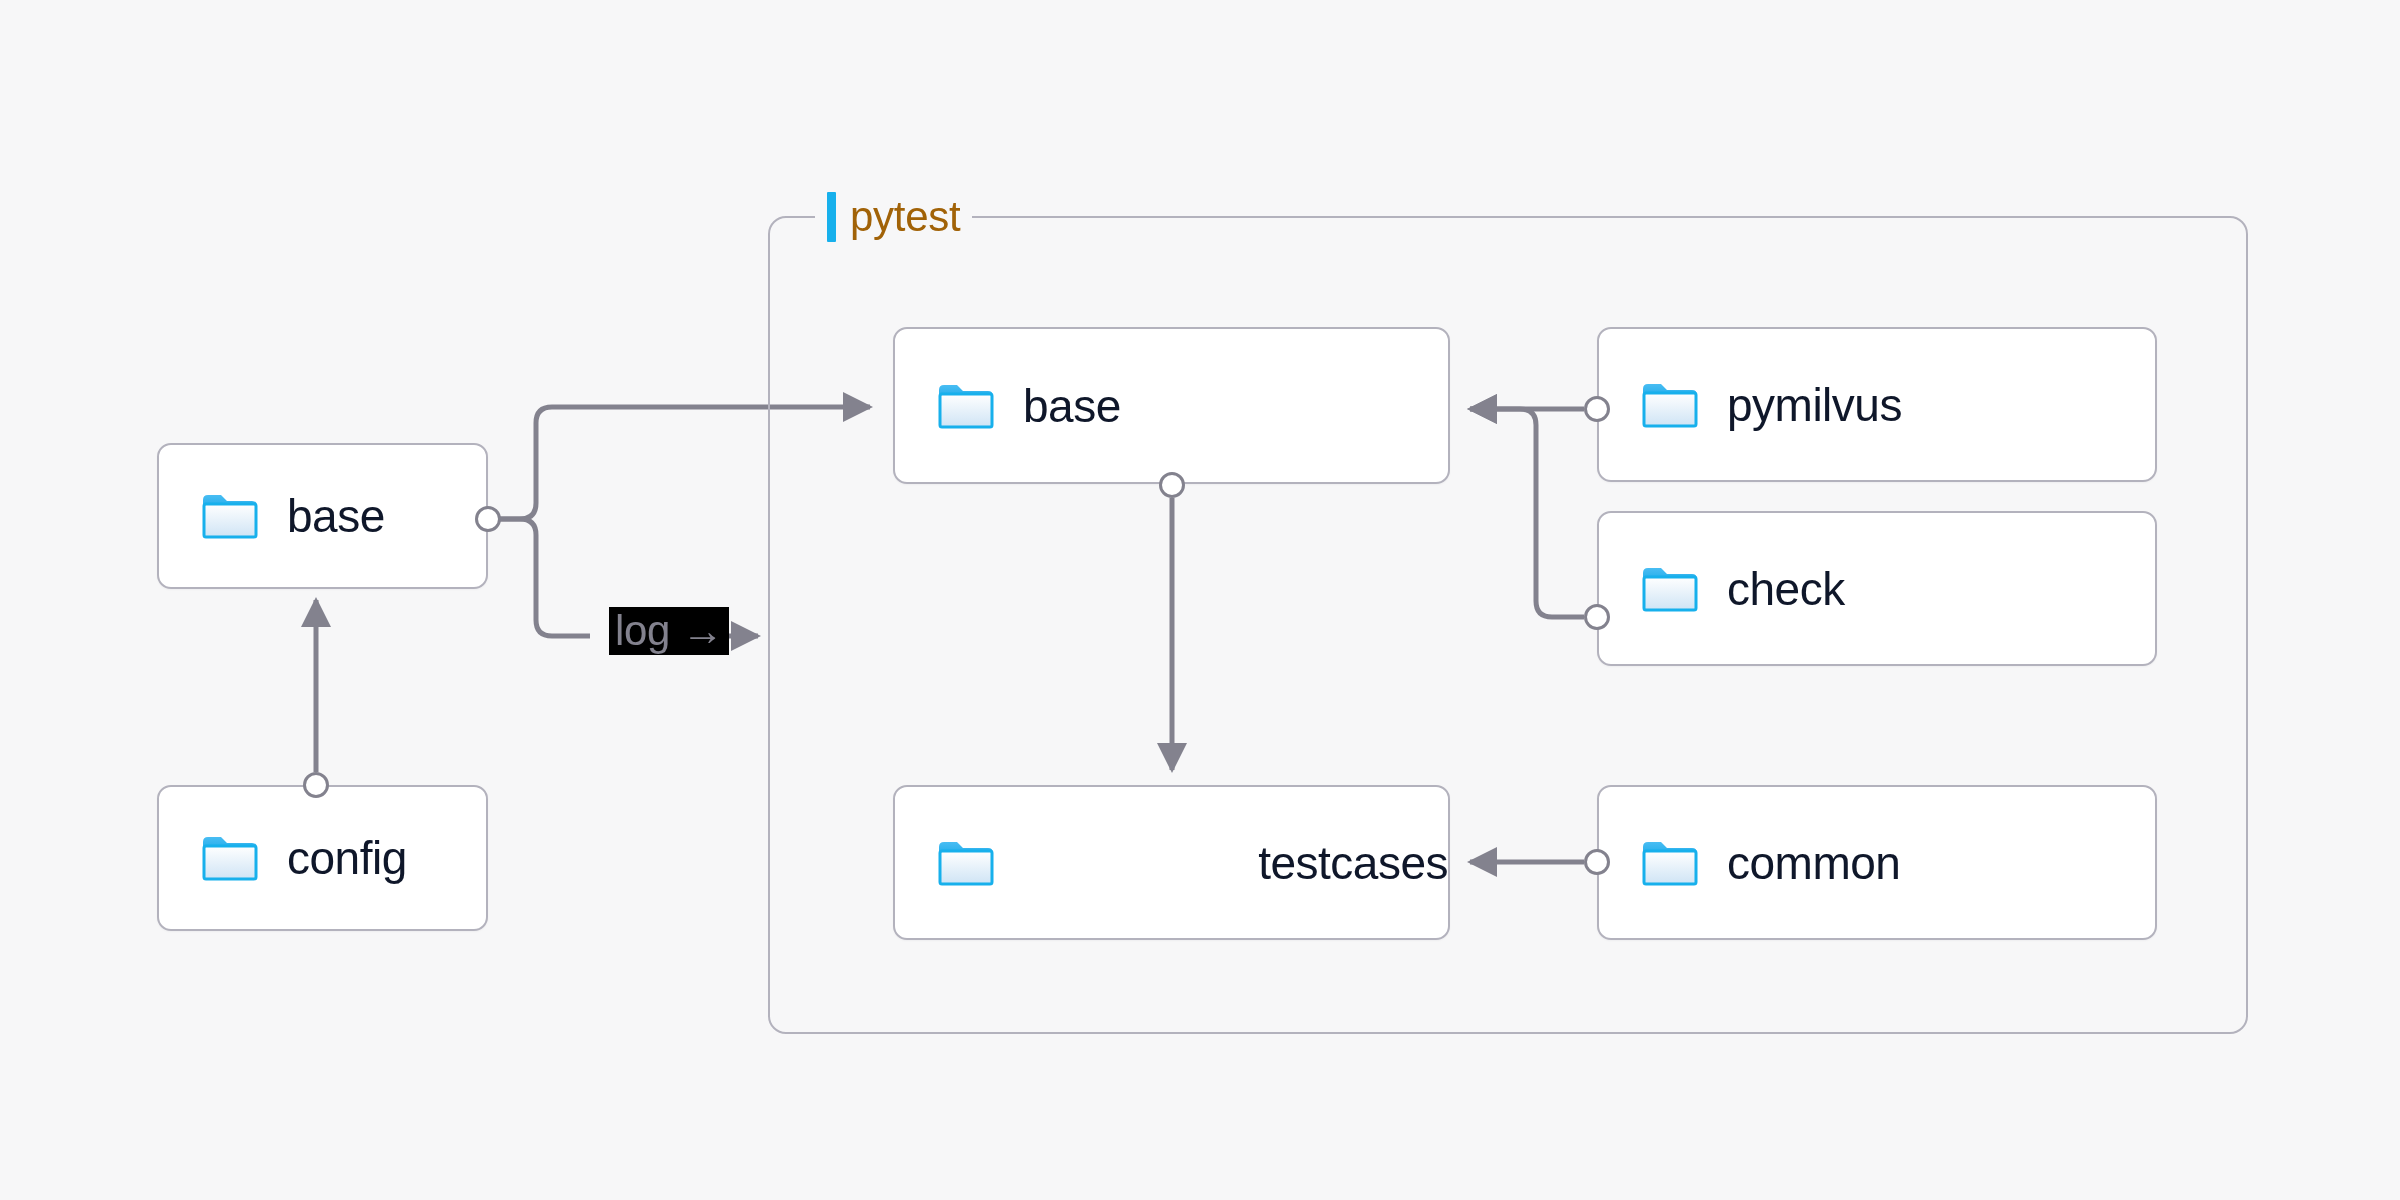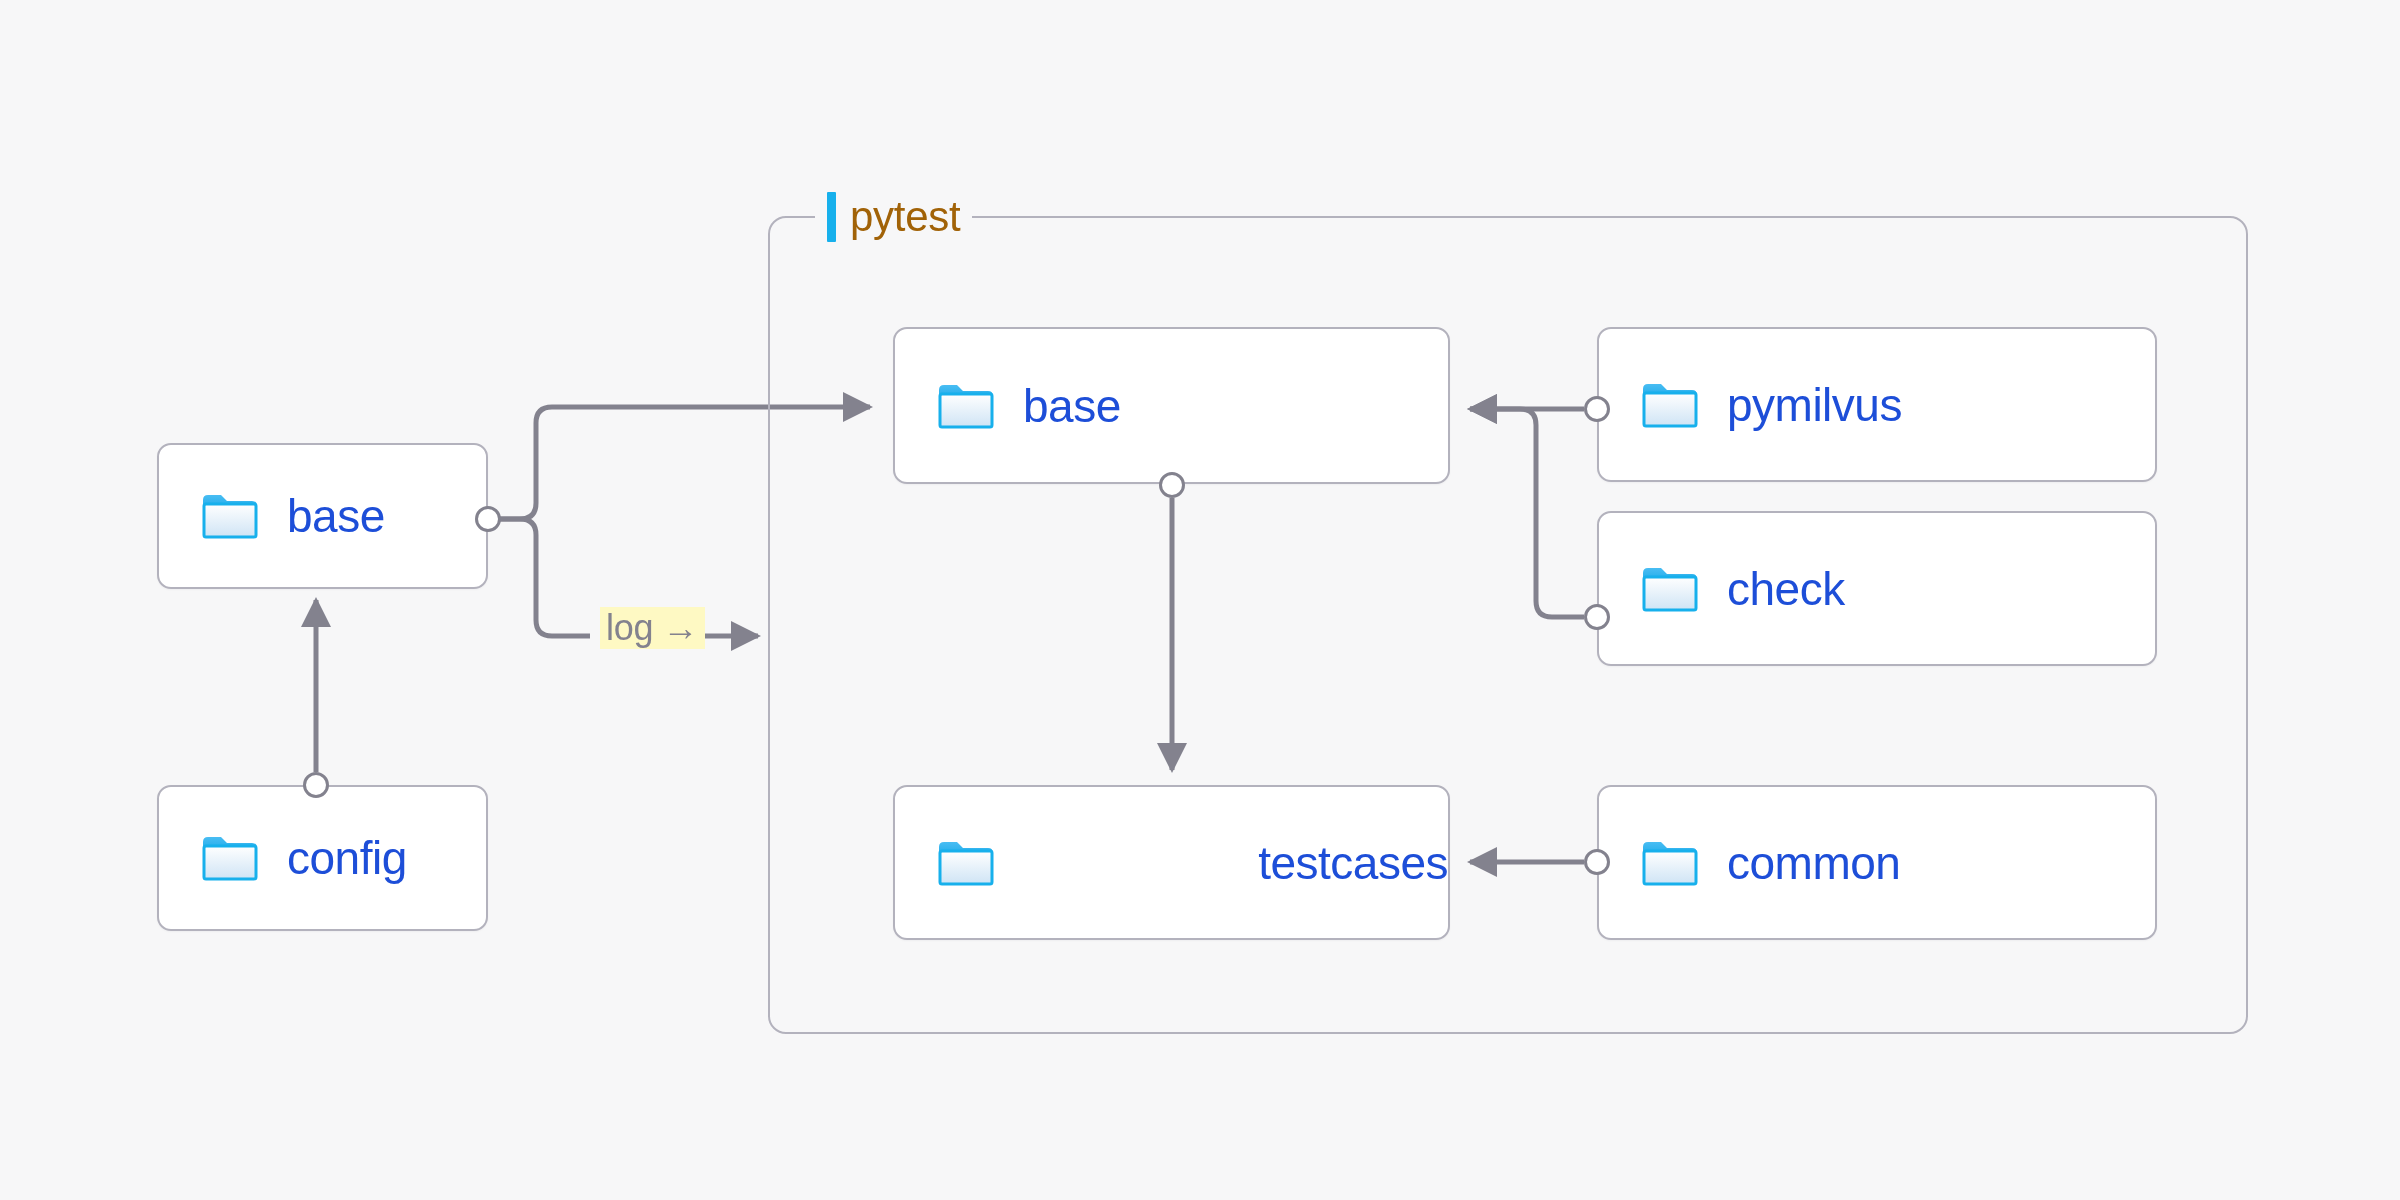--- a/index.html
+++ b/index.html
@@ -64,21 +64,21 @@
     border: 2px solid #b3b2bd;
     border-radius: 14px;
     display: flex;
     align-items: center;
     padding-left: 42px;
     gap: 28px;
     box-shadow: 0 1px 2px rgba(16,24,40,0.04);
   }
   .node-label {
     font-size: 46px;
-    color: #1d4ed8;
+    color: #0f172a;
     letter-spacing: -0.5px;
     white-space: nowrap;
   }
 
   
   .folder-icon {
     width: 58px;
     height: 50px;
     flex: 0 0 auto;
     position: relative;
@@ -92,26 +92,27 @@
     height: 26px;
     box-sizing: border-box;
     border: 3px solid #83828e;
     border-radius: 50%;
     background: #ffffff;
   }
 
   
   .edge-label {
     position: absolute;
-    font-size: 36px;
+    font-size: 42px;
     color: #83828e;
     letter-spacing: -0.3px;
     white-space: nowrap;
-    background: #fef9c3;
+    background: #000000;
     padding: 0 6px;
+    margin-left: 9px;
   }
 </style>
 </head>
 <body>
 
 <div id="canvas">
 
   <svg id="edges" viewBox="0 0 2400 1200" width="2400" height="1200">
     <defs>
       <marker id="arrow" viewBox="0 0 10 10" refX="9" refY="5" markerWidth="6" markerHeight="6" orient="auto-start-reverse">

